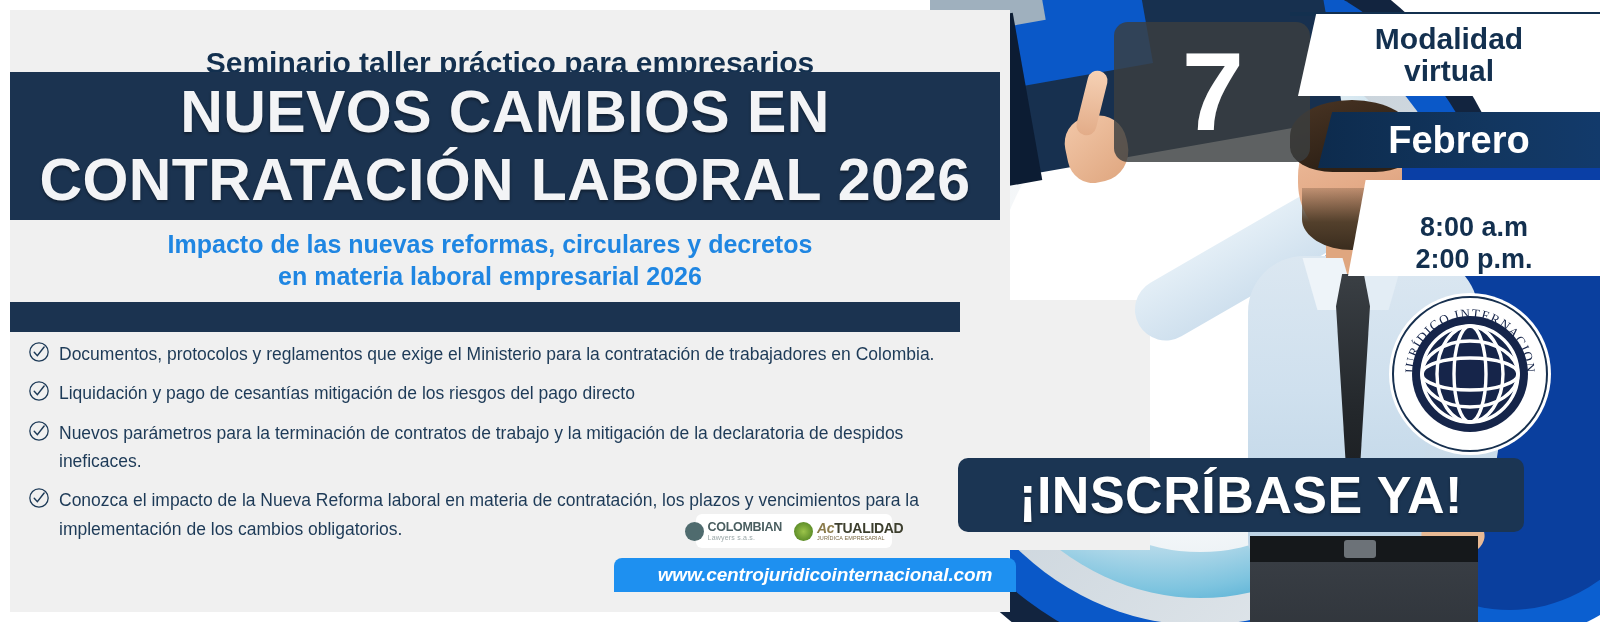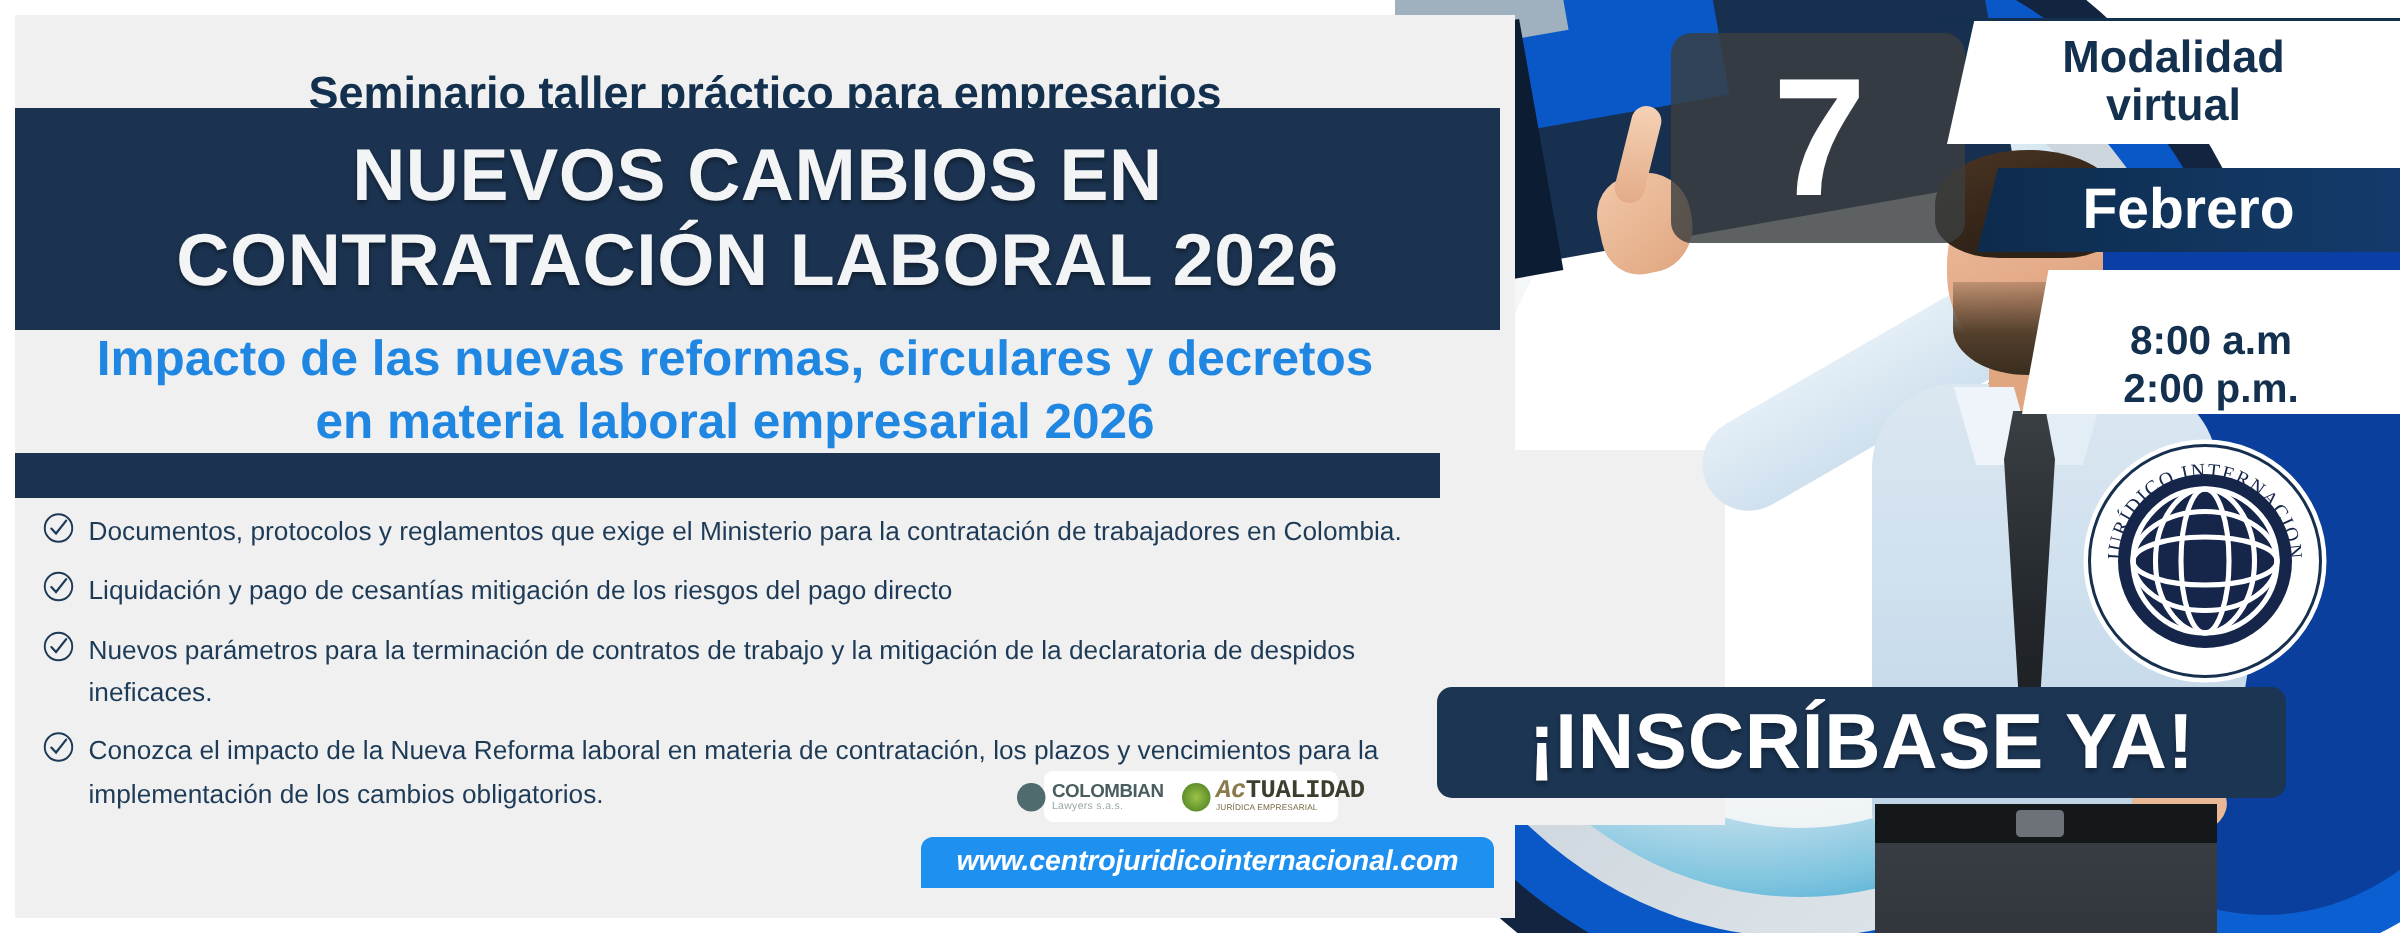--- a/index.html
+++ b/index.html
@@ -246,28 +246,28 @@
     position:absolute;left:10px;top:10px;width:1000px;height:62px;
     display:flex;align-items:center;justify-content:center;
     color:#13304f;font-size:30px;font-weight:700;margin-top:22px;
   }
   .title-band{
     position:absolute;left:10px;top:72px;width:990px;height:148px;
     background:#1b3350;
     display:flex;flex-direction:column;align-items:center;justify-content:center;
   }
   .title-band .t1,.title-band .t2{
-    color:#f3f4f6;font-weight:700;font-size:49px;line-height:1.16;
+    color:#f3f4f6;font-weight:700;font-size:59px;line-height:1.16;
     letter-spacing:.4px;text-align:center;
     text-shadow:0 2px 3px rgba(0,0,0,.4);
   }
   .subtitle{
     position:absolute;left:10px;top:222px;width:960px;height:76px;
     display:flex;flex-direction:column;align-items:center;justify-content:center;
-    color:#1f86e2;font-weight:700;font-size:33px;line-height:1.28;text-align:center;
+    color:#1f86e2;font-weight:700;font-size:25px;line-height:1.28;text-align:center;
   }
   .rule-band{
     position:absolute;left:10px;top:302px;width:950px;height:30px;
     background:#1b3350;
   }
 
   .bullets{
     position:absolute;left:28px;top:340px;width:940px;
   }
   .bullet{
@@ -286,31 +286,32 @@
     background:#ffffff;border-radius:6px;
     display:flex;align-items:center;justify-content:center;gap:12px;
   }
   .sp{display:flex;align-items:center;gap:4px;}
   .sp-mark{width:19px;height:19px;border-radius:50%;}
   .sp1 .sp-mark{background:#4f6b6e;}
   .sp2 .sp-mark{background:radial-gradient(circle,#9bc34a 0%,#5f8f2a 70%,#43701c 100%);}
   .sp-txt{display:flex;flex-direction:column;line-height:1;}
   .sp1 .sp-t1{font-size:12.5px;font-weight:700;color:#4a5e60;letter-spacing:-.3px;}
   .sp1 .sp-t2{font-size:7px;color:#9aa7a8;letter-spacing:.2px;margin-top:1px;}
-  .sp2 .sp-t1{font-size:17px;font-weight:700;color:#3d3f2e;letter-spacing:-.3px;font-family:Liberation Mono, monospace;}
+  .sp2 .sp-t1{font-size:14px;font-weight:700;color:#3d3f2e;letter-spacing:-.3px;}
   .sp2 .sp-t1 i{color:#8a7a4a;font-style:italic;font-weight:700;}
   .sp2 .sp-t2{font-size:5.5px;color:#7a6a46;letter-spacing:.1px;margin-top:1px;}
 
   .url-pill{
     position:absolute;left:614px;top:558px;width:382px;height:34px;
     background:#1e90f0;
     border-radius:8px 8px 0 0;
     display:flex;align-items:center;justify-content:center;
     color:#ffffff;font-weight:700;font-style:italic;font-size:19px;
     letter-spacing:-.1px;
+    padding-left:20px;
   }
 </style>
 </head>
 <body>
 
 <div class="banner">
 
   <div class="art">
     <div class="art-deep"></div>
     <div class="art-ringblue"></div>

